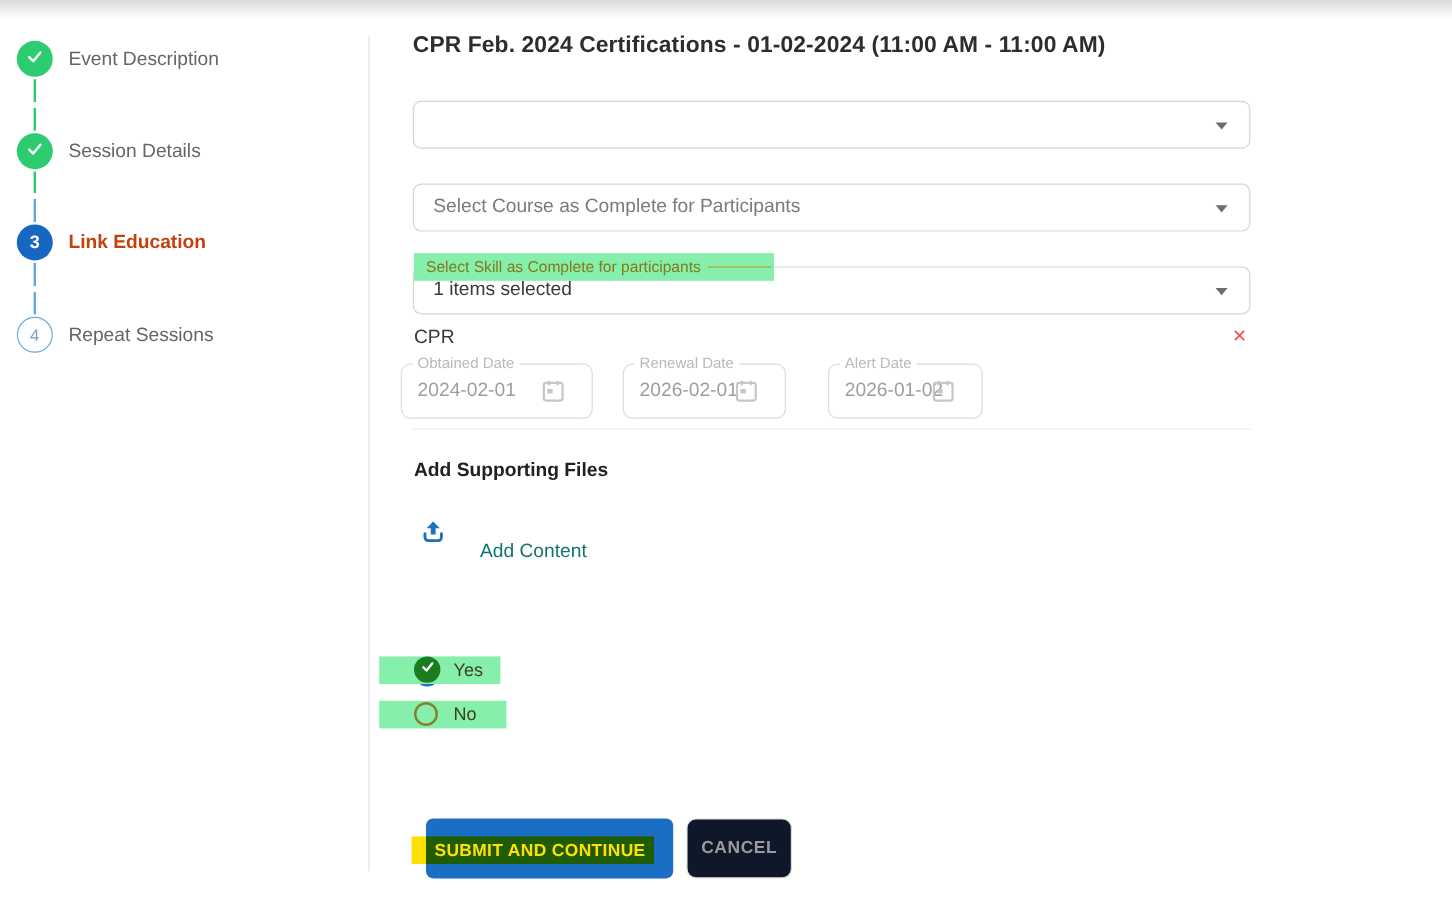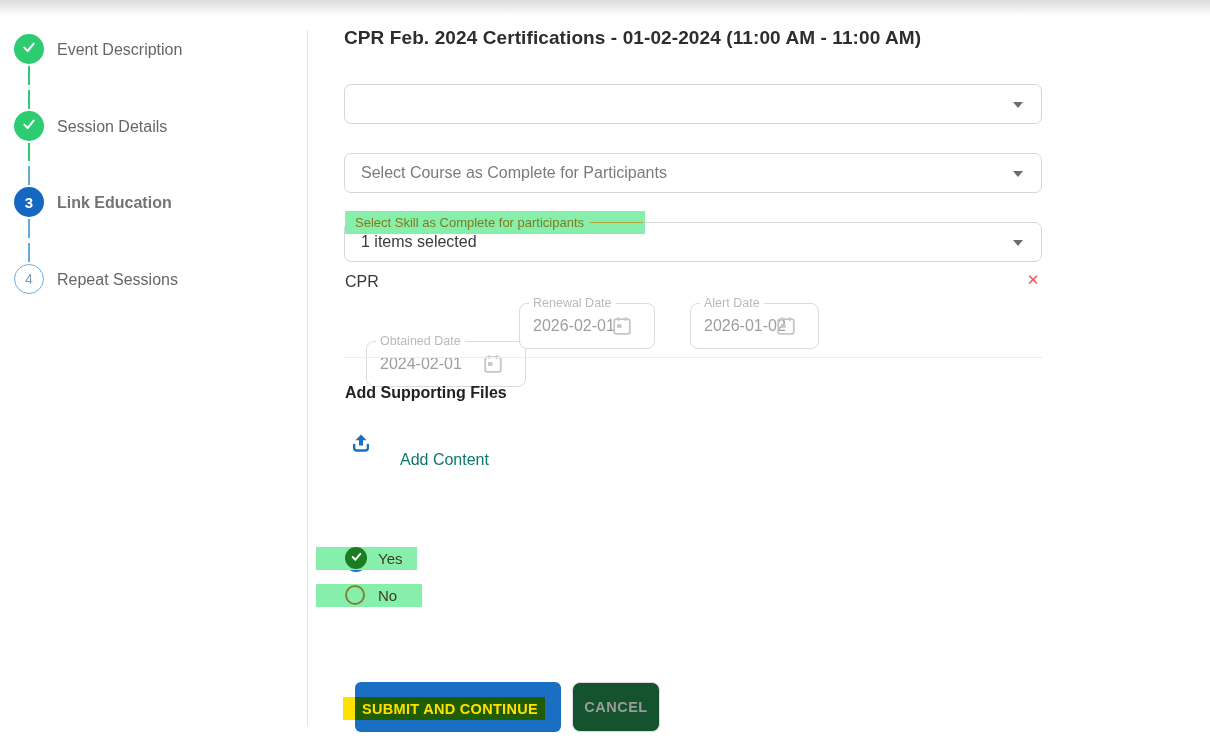--- a/index.html
+++ b/index.html
@@ -12,21 +12,21 @@
     background:linear-gradient(180deg, rgba(190,190,190,.55), rgba(255,255,255,0)); }
 
   
   .v-divider { position:absolute; left:307px; top:30px; width:1px; height:696px; background:#e3e3e3; }
   .step-circle { position:absolute; width:30px; height:30px; border-radius:50%;
     display:flex; align-items:center; justify-content:center; }
   .step-circle.complete { background:#2ecc71; }
   .step-circle.active { background:#1667c1; color:#fff; font-size:15px; font-weight:bold; }
   .step-circle.upcoming { background:#fff; border:1.5px solid #6aaede; color:#7f9fb6; font-size:14px; }
   .step-label { position:absolute; font-size:16px; color:#666; white-space:nowrap; }
-  .step-label.active { color:#737373; font-weight:bold; }
+  .step-label.active { color:#c2410c; font-weight:bold; }
   .connector { position:absolute; left:28px; width:2px; }
   .conn-green { background:linear-gradient(180deg,#2ecc71 0 44%, #fff 44% 56%, #2ecc71 56% 100%); }
   .conn-mix   { background:linear-gradient(180deg,#2ecc71 0 42%, #fff 42% 54%, #64a9dc 54% 100%); }
   .conn-blue  { background:linear-gradient(180deg,#64a9dc 0 44%, #fff 44% 56%, #64a9dc 56% 100%); }
 
   
   .page-title { position:absolute; left:344px; top:27px; font-size:19px; font-weight:600; color:#2d2d2d; letter-spacing:.1px; }
 
   .dropdown { position:absolute; left:344px; width:698px; height:40px; border:1px solid #d6d6d6;
     border-radius:7px; background:#fff; font-size:16px; color:#7b7b7b; line-height:38px;
@@ -65,21 +65,21 @@
   .no-circle { position:absolute; left:345px; top:585px; width:20px; height:20px; border-radius:50%;
     border:2px solid #83832f; z-index:3; cursor:pointer; }
   .radio-label { position:absolute; left:378px; font-size:15px; color:#3e3e1c; z-index:3; }
 
   .submit-btn { position:absolute; left:355px; top:682px; width:206px; height:50px;
     background:#1a6fc4; border:none; border-radius:6px; cursor:pointer; }
   .stripe-left { position:absolute; left:343px; top:697px; width:12px; height:23px; background:#fde000; z-index:2; }
   .stripe-main { position:absolute; left:355px; top:697px; width:190px; height:23px; background:#1f5c04;
     z-index:2; display:flex; align-items:center; justify-content:center;
     font-size:14.5px; font-weight:bold; color:#ffe000; letter-spacing:.3px; white-space:nowrap; }
-  .cancel-btn { position:absolute; left:572px; top:682px; width:88px; height:50px; background:#14532d;
+  .cancel-btn { position:absolute; left:572px; top:682px; width:88px; height:50px; background:#0f172a;
     border:1px solid #dadada; border-radius:8px; font-size:14.5px; font-weight:bold; color:#9b9b9b;
     letter-spacing:.5px; cursor:pointer; font-family:"Liberation Sans", sans-serif; }
 </style>
 </head>
 <body>
 
 <div class="page">
   <div class="top-shadow"></div>
 
   <div>
@@ -133,21 +133,21 @@
     <span class="caret"></span>
   </div>
   <div class="skill-label-hl hl">
     <span>Select Skill as Complete for participants</span>
     <span class="hl-line"></span>
   </div>
 
   <div class="skill-name">CPR</div>
   <div class="remove-x">✕</div>
 
-  <div class="date-box" style="left:366px; width:160px;margin-top:38px;">
+  <div class="date-box" style="left:334px; width:160px;">
     <span class="date-label">Obtained Date</span>
     <div class="date-value">2024-02-01</div>
     <span class="cal-icon">
       <svg width="22" height="22" viewBox="0 0 24 24">
           <rect x="3.5" y="4.5" width="17" height="16" rx="2" fill="none" stroke="#c6c6c6" stroke-width="2"></rect>
           <line x1="8" y1="2.5" x2="8" y2="6.5" stroke="#c6c6c6" stroke-width="2"></line>
           <line x1="16" y1="2.5" x2="16" y2="6.5" stroke="#c6c6c6" stroke-width="2"></line>
           <rect x="6.5" y="10" width="5" height="4" fill="#c6c6c6"></rect>
         </svg>
     </span>

